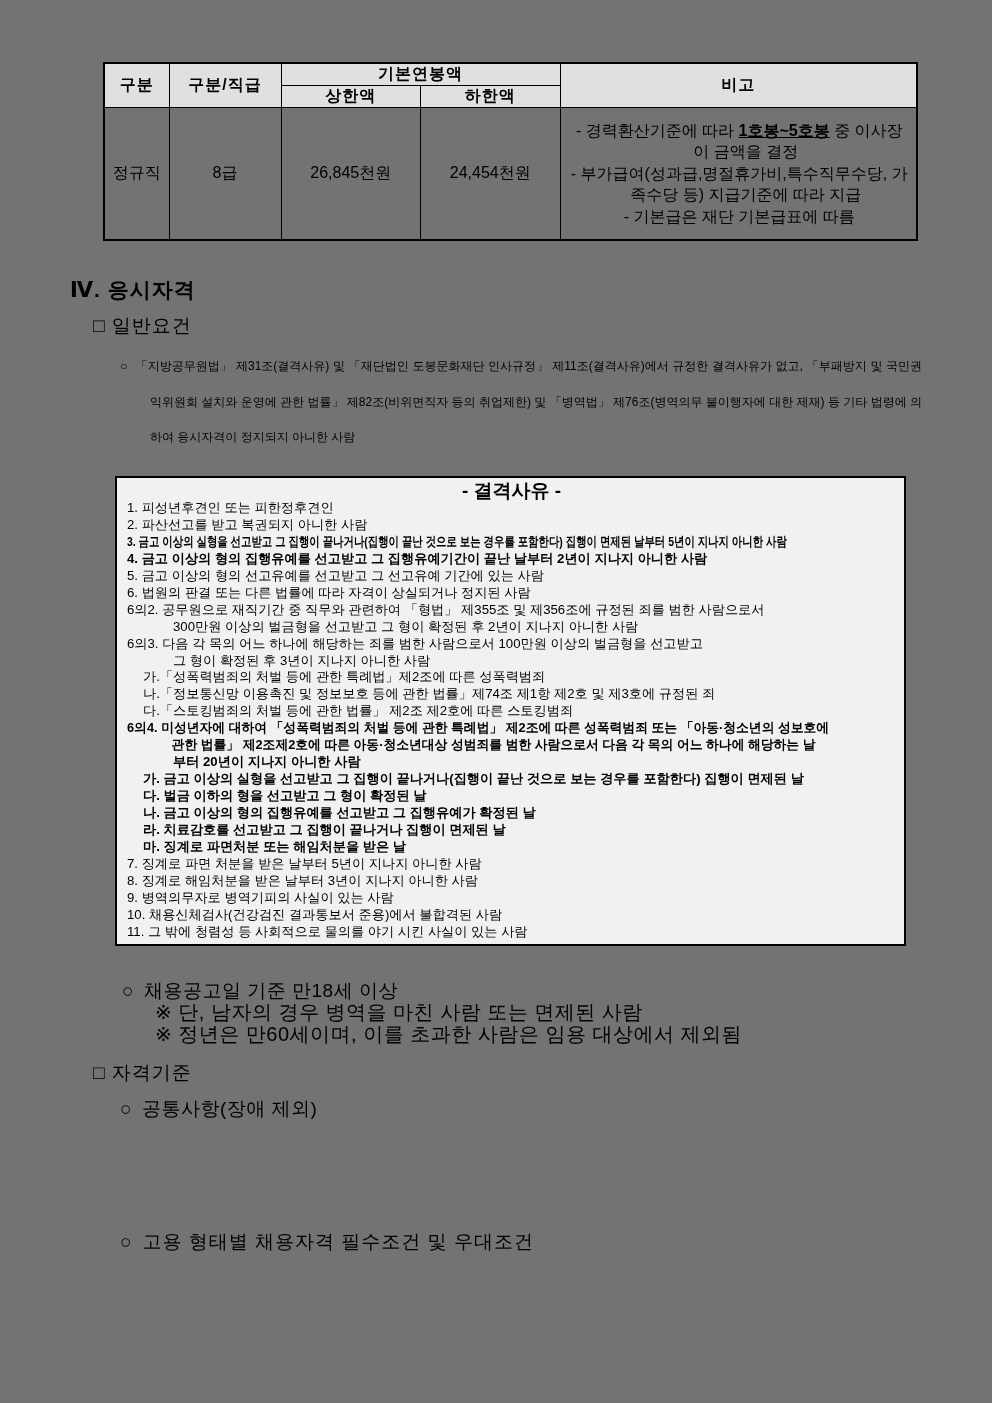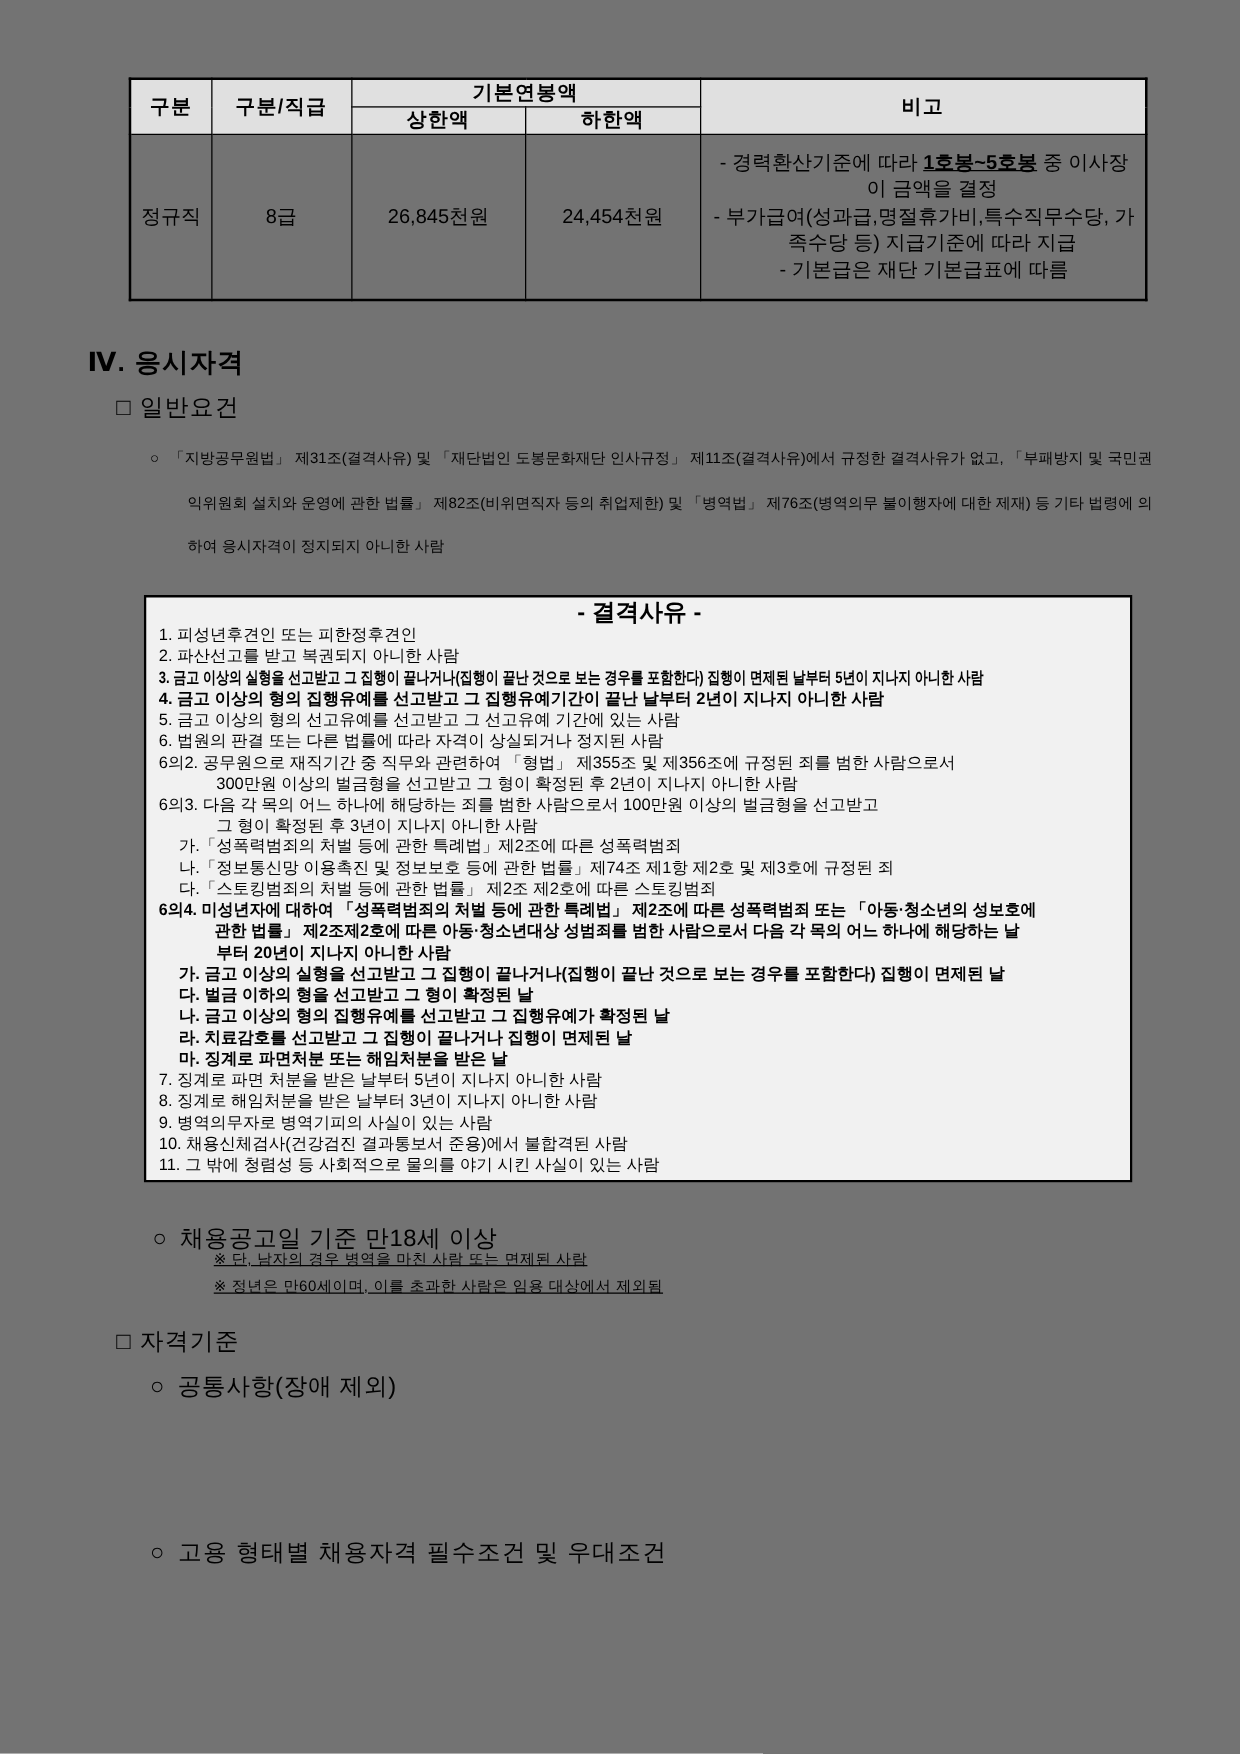--- a/index.html
+++ b/index.html
@@ -86,22 +86,22 @@
   .dq-line { white-space: nowrap; }
   .dq-line.b { font-weight: bold; }
   .dq-line.cond { transform: scaleX(0.79); transform-origin: 0 50%; }
   .dq-line.cond2 { transform: scaleX(0.97); transform-origin: 0 50%; }
   .dq-line.ind1 { padding-left: 16px; }
   .dq-line.ind2 { padding-left: 46px; }
 
   
   .age-item { top: 966px; left: 122px; font-size: 19px; margin-top: 12px; }
   .age-note {
-    position: absolute; left: 171px;
-    font-size: 12px; letter-spacing: 0.5px; text-decoration: underline;
+    position: absolute; left: 155px;
+    font-size: 20px; letter-spacing: 0.5px;
   }
   .age-note-1 { top: 999px; }
   .age-note-2 { top: 1021px; }
 
   .common-item { top: 1096px; left: 120px; font-size: 19px; }
 
   
   .criteria-box {
     position: absolute; top: 1133px; left: 140px;
     width: 780px; height: 78px;

